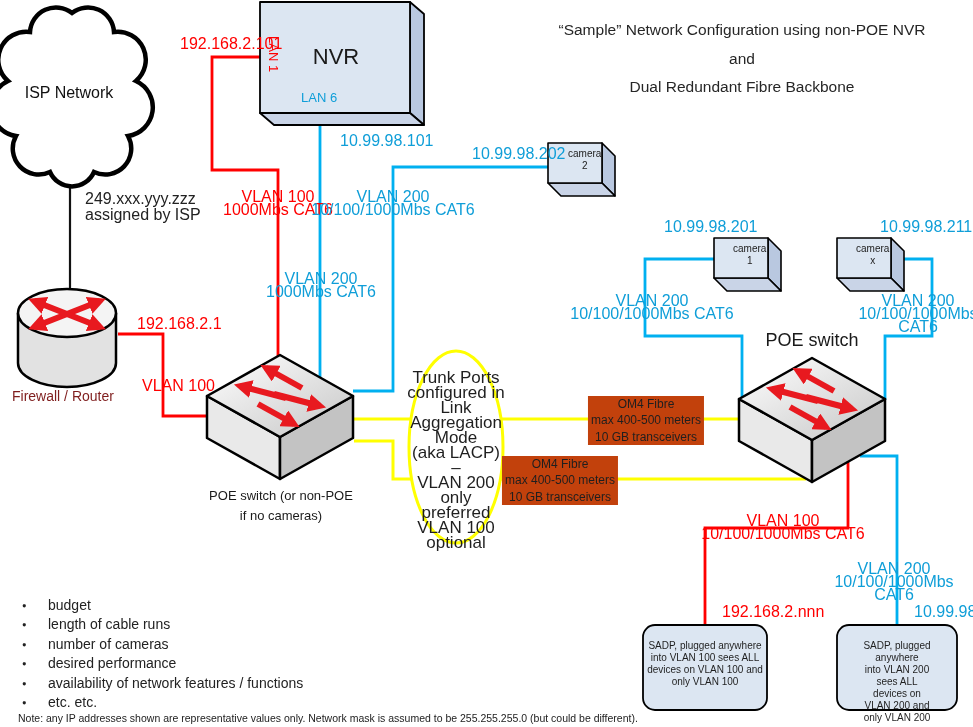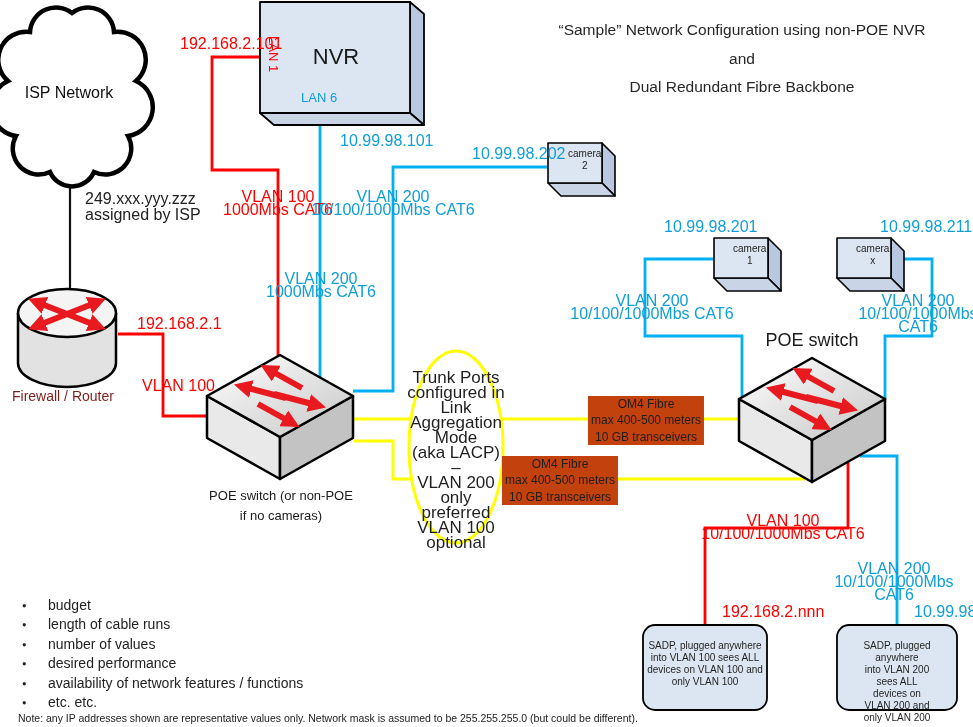--- a/index.html
+++ b/index.html
@@ -177,19 +177,19 @@
 into VLAN 100 sees ALL
 devices on VLAN 100 and
 only VLAN 100</div>
   <div class="lbl c" style="left:897px;top:640px;font-size:10px;line-height:12px;color:#1f1f1f">SADP, plugged anywhere
 into VLAN 200 sees ALL
 devices on VLAN 200 and
 only VLAN 200</div>
 
   <div class="brow" style="left:22px;top:597px">budget</div>
   <div class="brow" style="left:22px;top:616px">length of cable runs</div>
-  <div class="brow" style="left:22px;top:636px">number of values</div>
+  <div class="brow" style="left:22px;top:636px">number of cameras</div>
   <div class="brow" style="left:22px;top:655px">desired performance</div>
   <div class="brow" style="left:22px;top:675px">availability of network features / functions</div>
   <div class="brow" style="left:22px;top:694px">etc. etc.</div>
 
   <div class="lbl" style="left:18px;top:712px;font-size:10.5px;color:#222">Note:  any IP addresses shown are representative values only.  Network mask is assumed to be 255.255.255.0 (but could be different).</div>
 </div>
 
 </body></html>

